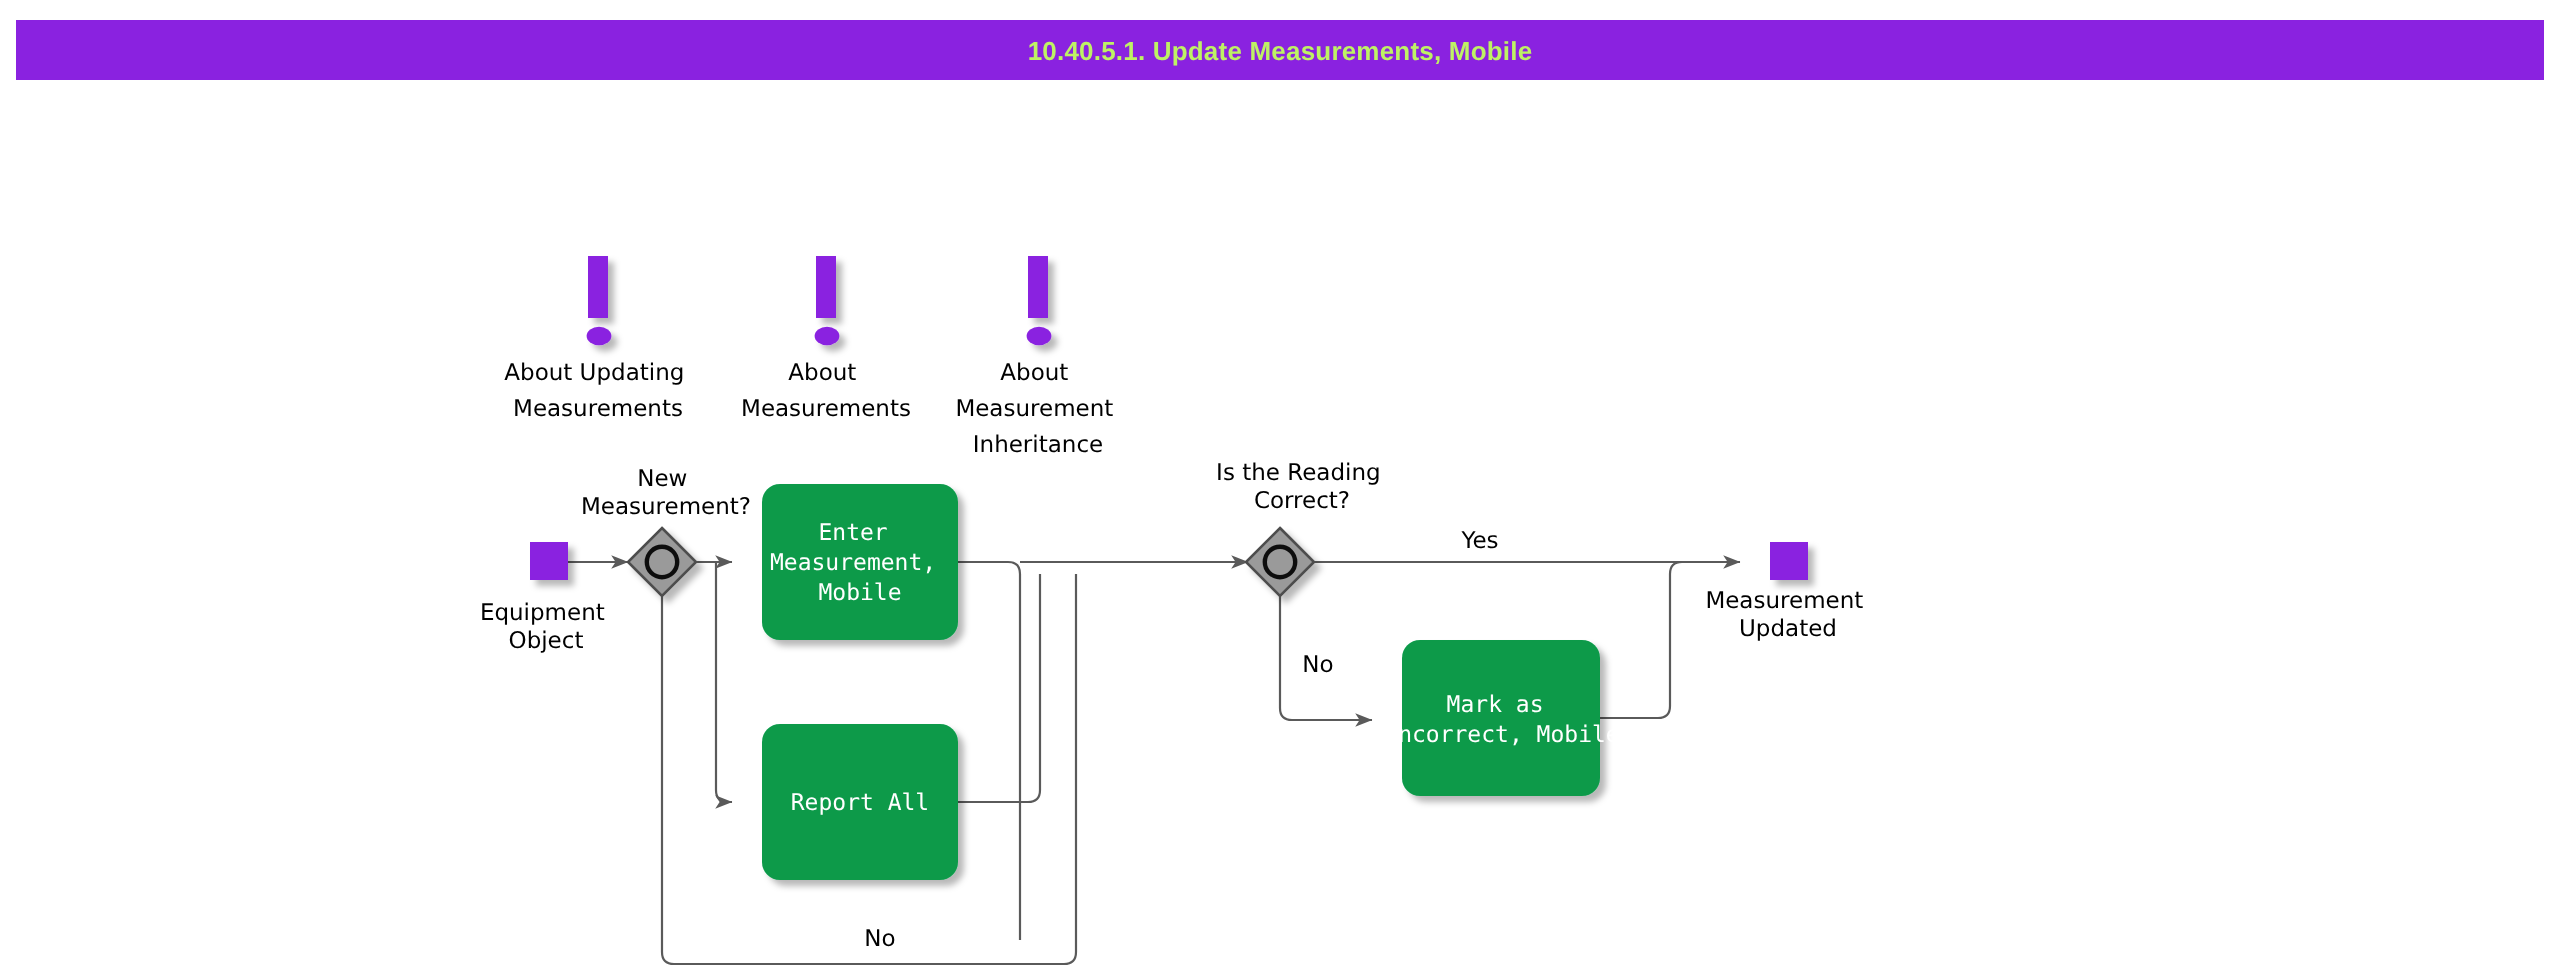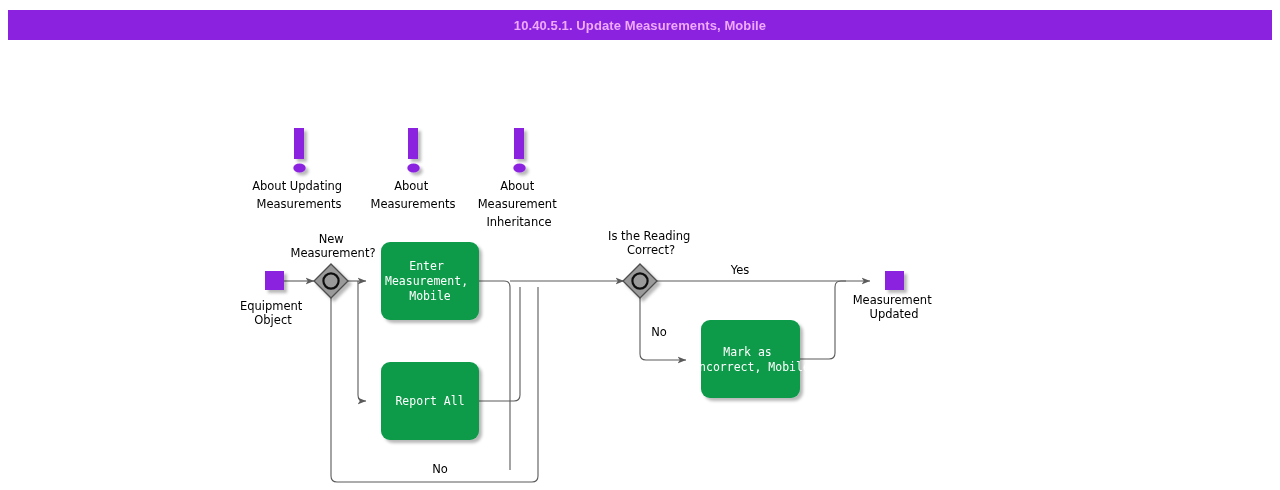--- a/index.html
+++ b/index.html
@@ -19,21 +19,21 @@
     left: 8px;
     top: 10px;
     width: 1264px;
     height: 30px;
     background: #8A22E0;
     display: flex;
     align-items: center;
     justify-content: center;
   }
   #titlebar .title-text {
-    color: #f0abfc;
+    color: #bef264;
     font-family: "Liberation Sans", sans-serif;
     font-size: 13px;
     font-weight: bold;
     letter-spacing: 0.1px;
     white-space: nowrap;
   }
   #canvas {
     position: absolute;
     left: 0;
     top: 0;

